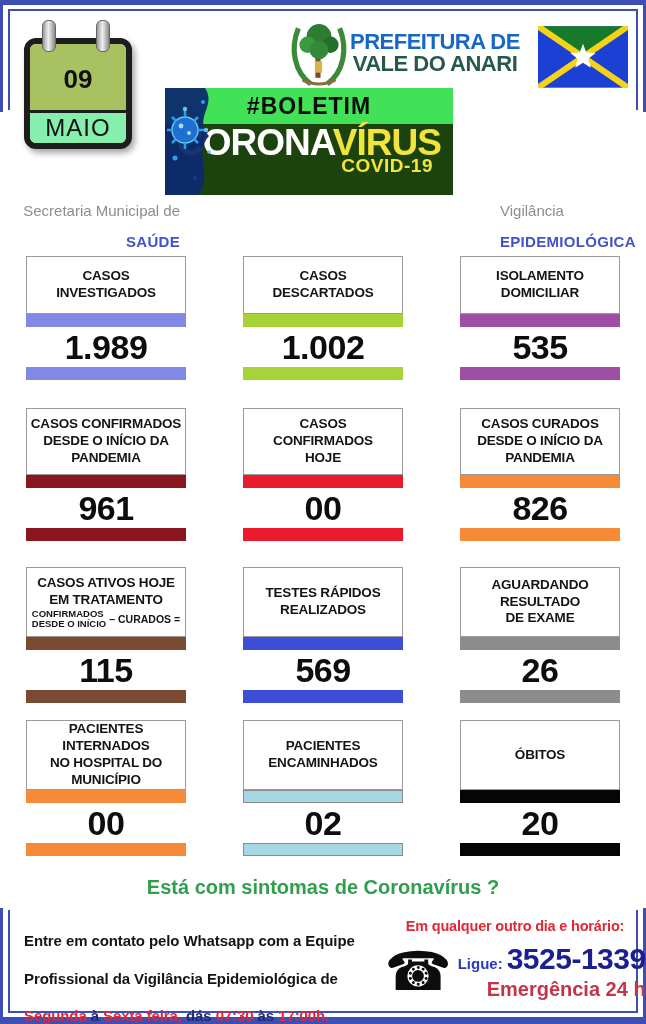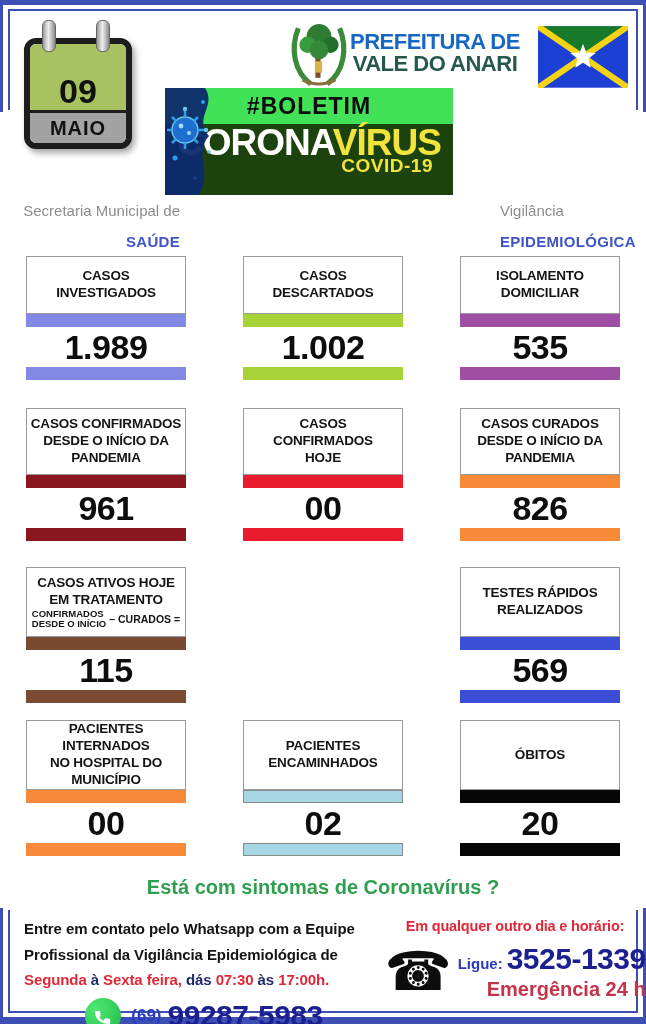--- a/index.html
+++ b/index.html
@@ -24,23 +24,23 @@
 
   
   .calendar{position:absolute;left:24px;top:20px;width:108px;}
   .cal-rings{position:relative;height:26px;z-index:3;}
   .ring{position:absolute;top:0;width:12px;height:30px;border-radius:6px;
     background:linear-gradient(90deg,#9a9a9a,#efefef 45%,#8a8a8a);border:1px solid #666;}
   .ring.r1{left:18px;} .ring.r2{left:72px;}
   .cal-body{position:relative;margin-top:-8px;border:6px solid #1d1d1d;border-radius:12px;
     overflow:hidden;box-shadow:3px 4px 6px rgba(0,0,0,.35);background:#fff;z-index:2;}
   .cal-top{background:#a9c261;height:66px;display:flex;align-items:flex-end;justify-content:center;}
-  .cal-day{font-size:34px;font-weight:bold;color:#111;line-height:1;padding-bottom:2px;}
-  .cal-month{background:#a3a3a3;border-top:3px solid #1d1d1d;height:30px;display:flex;
-    align-items:center;justify-content:center;font-size:20px;font-weight:bold;color:#111;letter-spacing:1px;}
+  .cal-day{font-size:26px;font-weight:bold;color:#111;line-height:1;padding-bottom:18px;}
+  .cal-month{background:#86efac;border-top:3px solid #1d1d1d;height:30px;display:flex;
+    align-items:center;justify-content:center;font-size:24px;font-weight:normal;color:#111;letter-spacing:1px;}
 
   
   .muni{position:absolute;left:288px;top:14px;display:flex;align-items:center;}
   .crest{width:62px;height:78px;}
   .muni-text{text-align:center;line-height:1.02;}
   .muni-l1{font-size:22px;font-weight:bold;color:#1668c4;letter-spacing:-0.5px;}
   .muni-l2{font-size:22px;font-weight:bold;color:#27584c;letter-spacing:-0.5px;}
 
   
   .flag{position:absolute;right:18px;top:26px;width:90px;height:62px;}
@@ -77,21 +77,21 @@
   .sub-right{font-size:10.5px;font-weight:bold;color:#141414;margin-left:3px;}
   .bar{height:13px;width:100%;}
   .bar.bordered{box-sizing:border-box;border:1px solid #8a8a8a;}
   .card-value{height:40px;display:flex;align-items:center;justify-content:center;
     font-size:34px;font-weight:bold;color:#0d0d0d;letter-spacing:-0.5px;}
 
   
   .symptoms{position:absolute;top:876px;left:0;right:0;text-align:center;
     font-size:20px;font-weight:bold;color:#2f9e4e;}
   .foot-left{position:absolute;top:916px;left:24px;width:360px;}
-  .fl-line{font-size:15px;font-weight:bold;color:#141414;line-height:1.7;letter-spacing:-0.1px;}
+  .fl-line{font-size:15px;font-weight:bold;color:#141414;line-height:1.7;letter-spacing:-0.1px;margin-top:12px;}
   .red{color:#e02838;} .navy{color:#222a6e;}
   .wa-row{display:flex;align-items:center;justify-content:center;margin-top:5px;}
   .wa-icon{position:relative;width:36px;height:36px;border-radius:50%;
     background:radial-gradient(circle at 30% 30%, #4fe872, #1db84a);flex:0 0 auto;}
   .wa-icon svg{position:absolute;left:6px;top:6px;}
   .wa-area{font-size:17px;font-weight:bold;color:#2b3bbf;margin:0 6px 0 10px;}
   .wa-number{font-size:30px;font-weight:bold;color:#1c1f8f;letter-spacing:-0.5px;}
   .foot-right{position:absolute;top:918px;left:398px;width:234px;}
   .fr-heading{font-size:14.5px;font-weight:bold;color:#e02838;text-align:center;letter-spacing:-0.2px;}
   .phone-row{display:flex;align-items:center;justify-content:center;margin-top:8px;}
@@ -283,20 +283,30 @@
       </div>
       <div class="card">
         <div class="card-header">
             <div class="card-title">TESTES RÁPIDOS
 REALIZADOS</div>
           </div>
         <div class="bar" style="background: rgb(60, 78, 216);"></div>
         <div class="card-value">569</div>
         <div class="bar" style="background: rgb(60, 78, 216);"></div>
       </div>
+      <div class="card">
+        <div class="card-header">
+            <div class="card-title">AGUARDANDO
+RESULTADO
+DE EXAME</div>
+          </div>
+        <div class="bar" style="background: rgb(140, 140, 140);"></div>
+        <div class="card-value">26</div>
+        <div class="bar" style="background: rgb(140, 140, 140);"></div>
+      </div>
     </div>
 
     <div class="stat-row h4">
       <div class="card">
         <div class="card-header">
             <div class="card-title">PACIENTES INTERNADOS
 NO HOSPITAL DO
 MUNICÍPIO</div>
           </div>
         <div class="bar" style="background: rgb(246, 138, 56);"></div>

